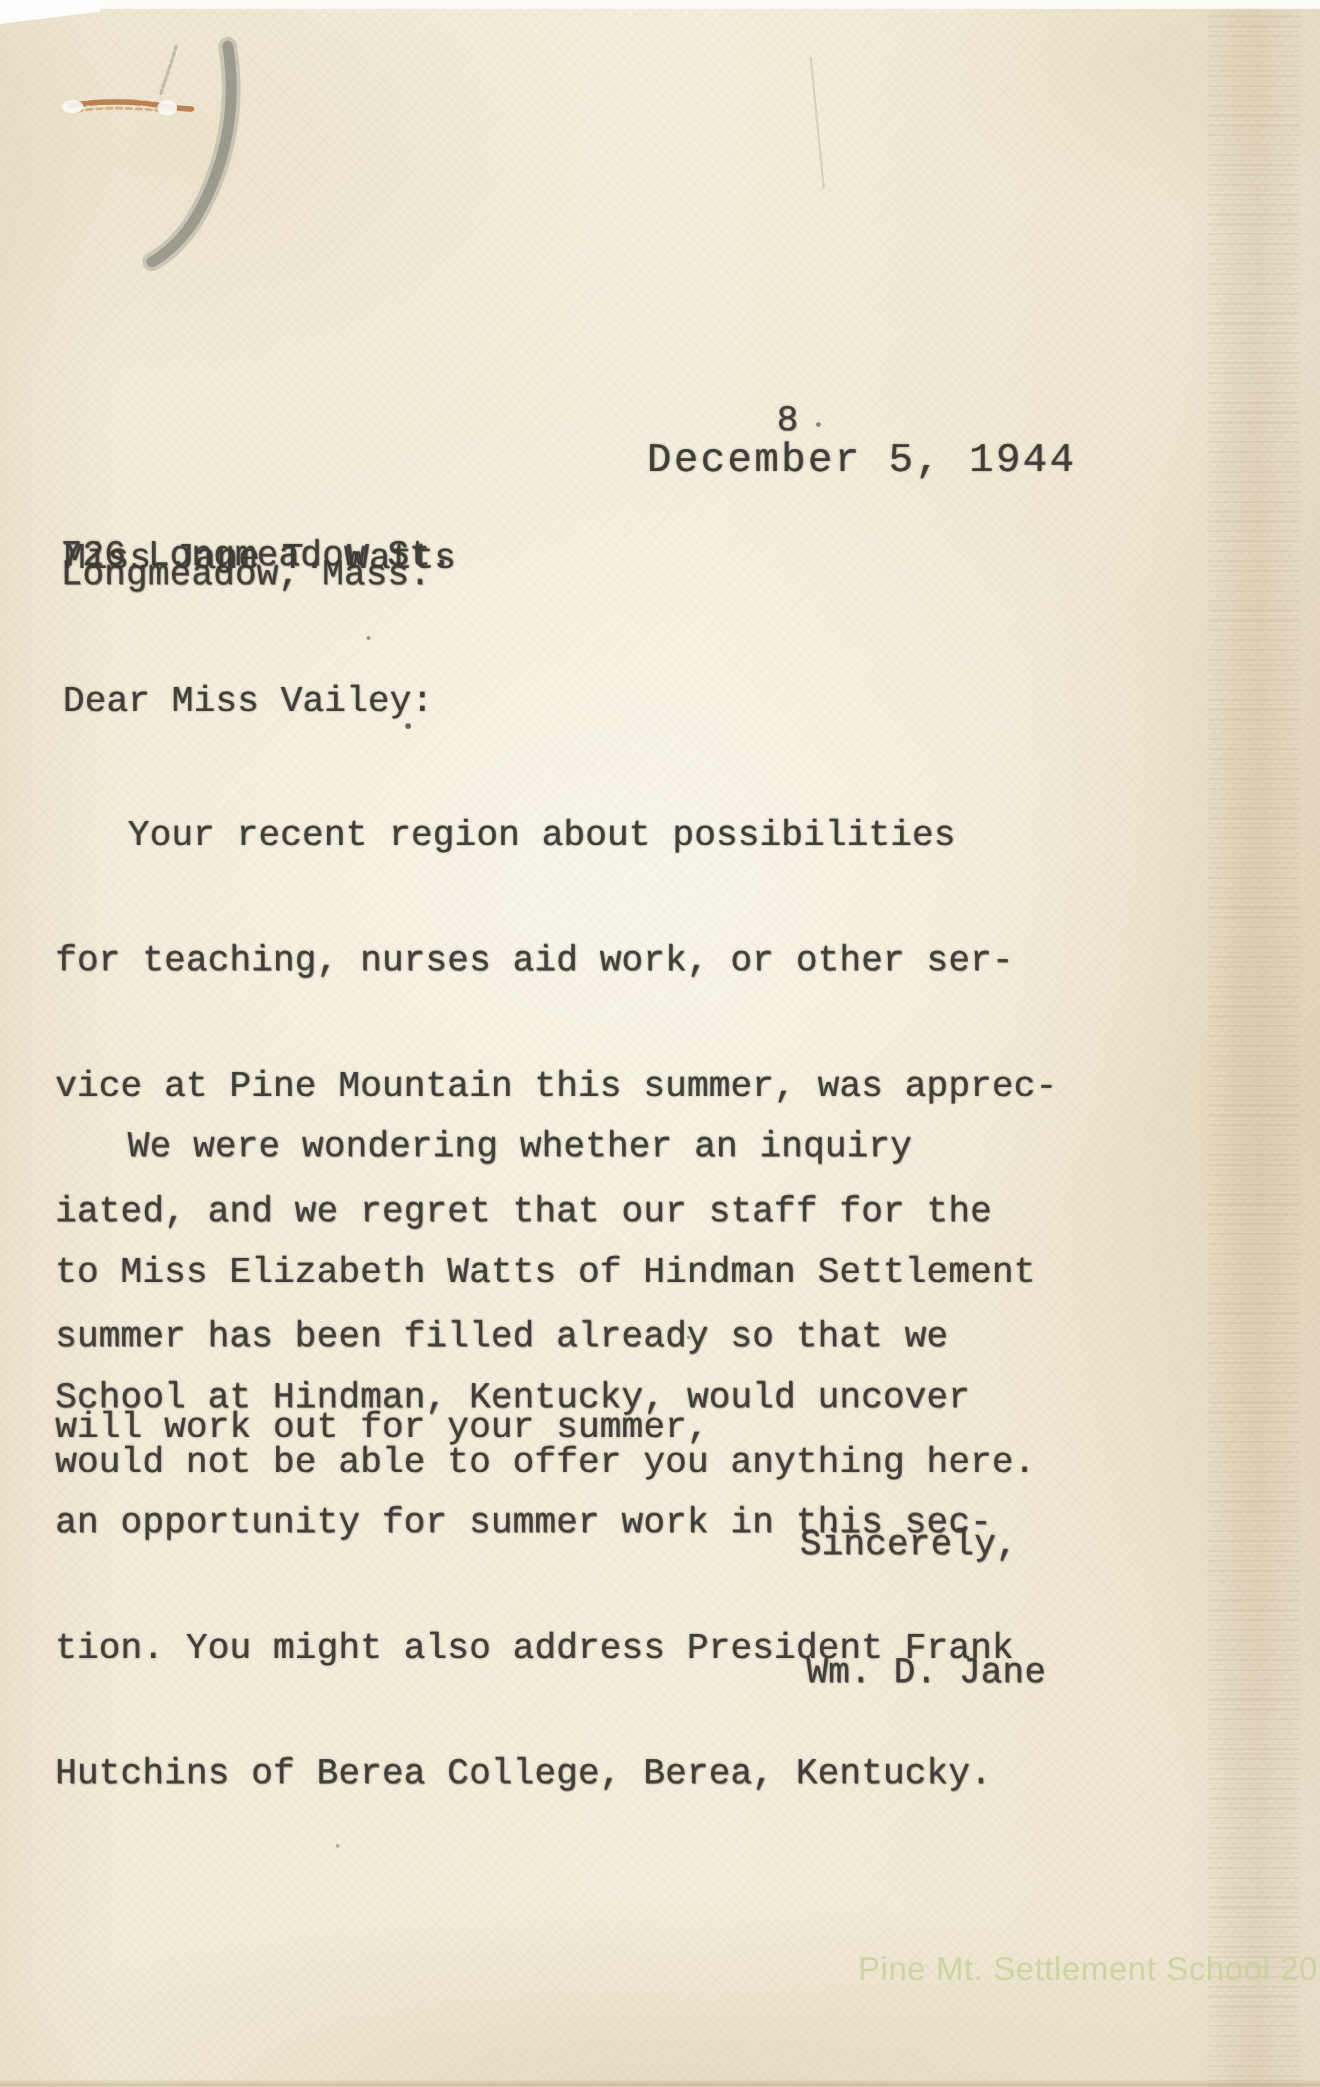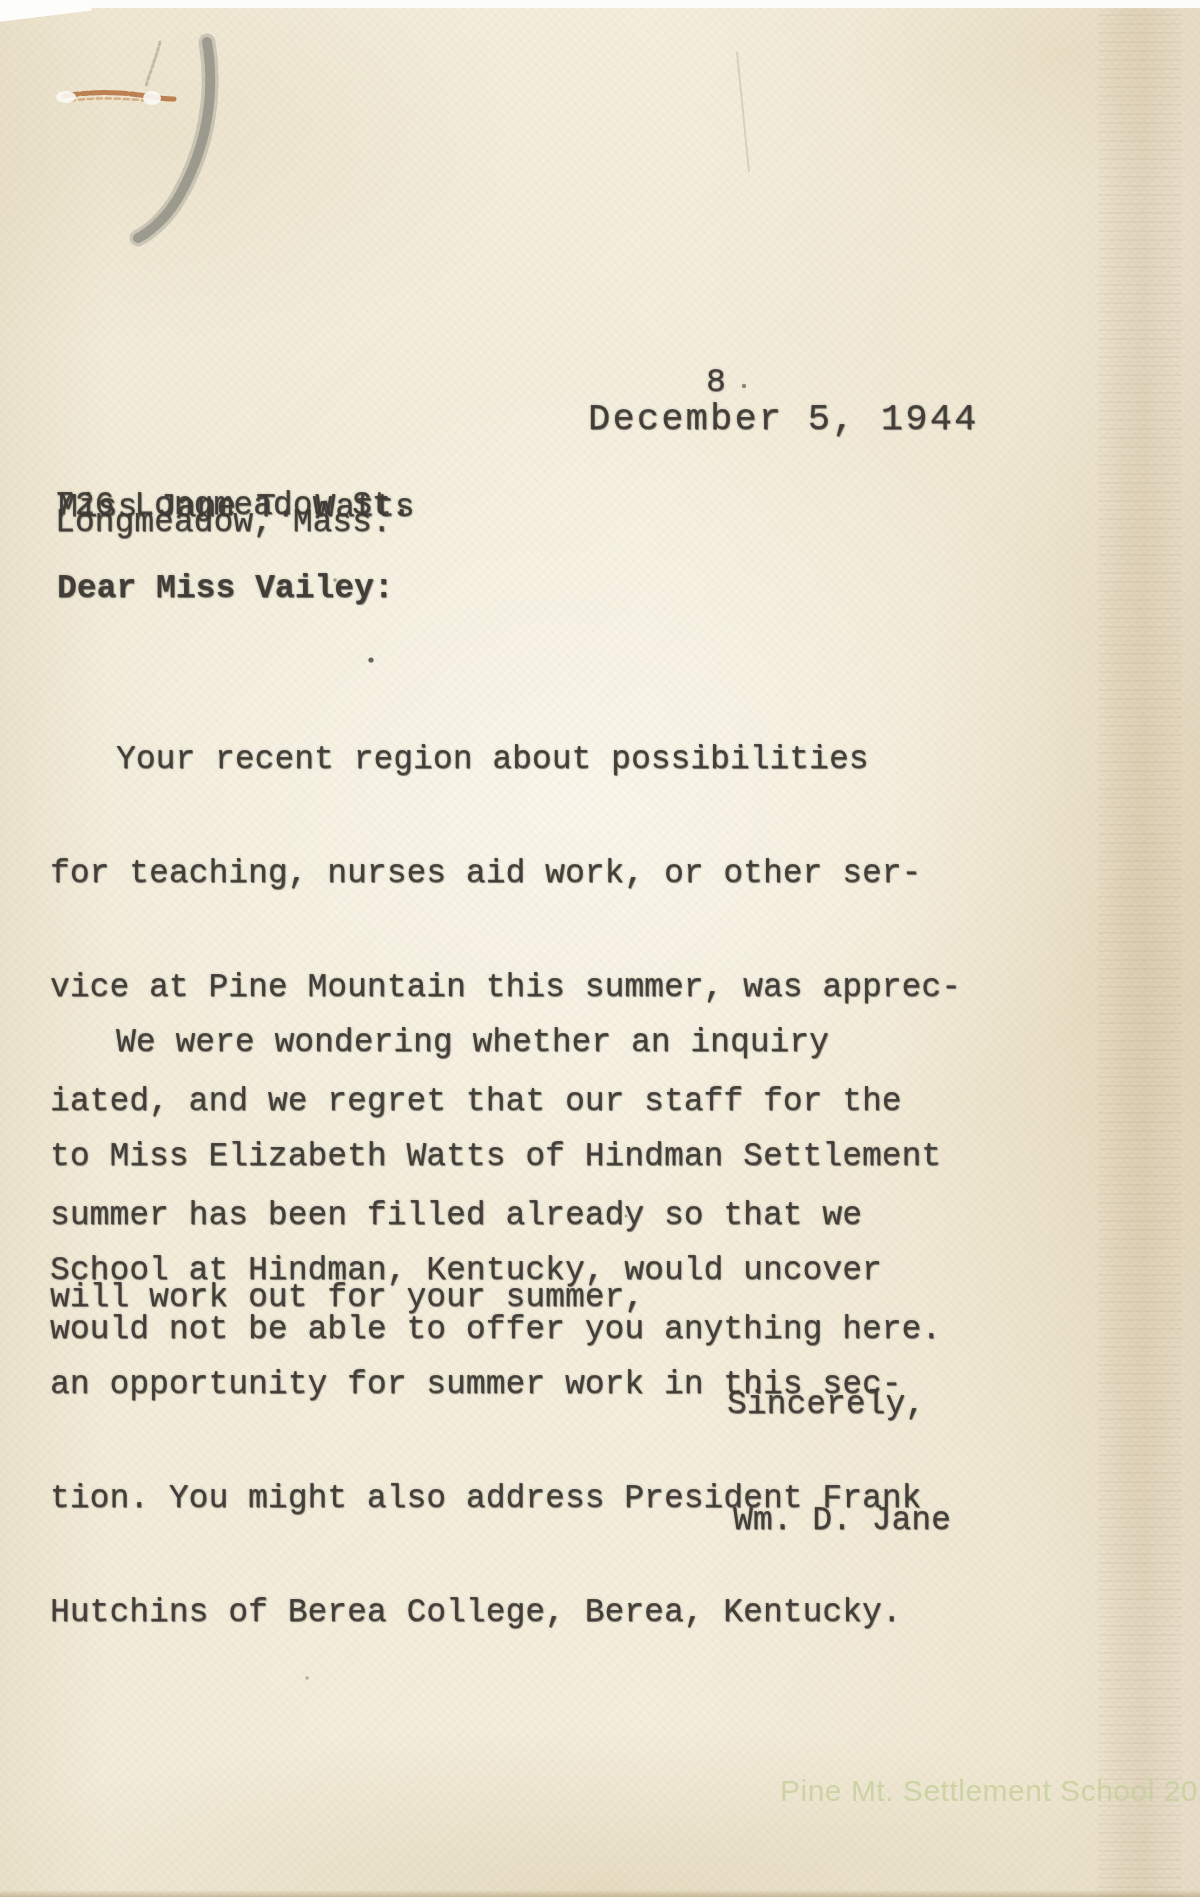--- a/index.html
+++ b/index.html
@@ -65,21 +65,21 @@
     line-height: 38px;
     letter-spacing: 0px;
     white-space: pre;
     text-shadow: 0.6px 0.6px 0.9px rgba(78,72,64,0.75), 0 0 2.5px rgba(92,86,76,0.38);
   }
   .page-number   { left: 706px; top: 364px; }
   .date-line     { left: 588px; top: 400px; font-size: 37px; letter-spacing: 2.2px; }
   .addr-overtype-a { left: 55px; top: 487px; }
   .addr-overtype-b { left: 58px; top: 489px; }
   .addr-city     { left: 55px; top: 504px; }
-  .salutation    { left: 57px; top: 570px; font-weight: bold; }
+  .salutation    { left: 57px; top: 619px; }
   .para { position: absolute; left: 50px; width: 920px; }
   .para-1 { top: 665px; }
   .para-2 { top: 948px; }
   .para-3 { top: 1203px; }
   .para .line { position: relative; }
   .para .line.indent { padding-left: 66px; }
   .closing   { left: 727px; top: 1350px; margin-top: 36px; }
   .signature { left: 733px; top: 1502px; }
   .watermark {
     position: absolute;

